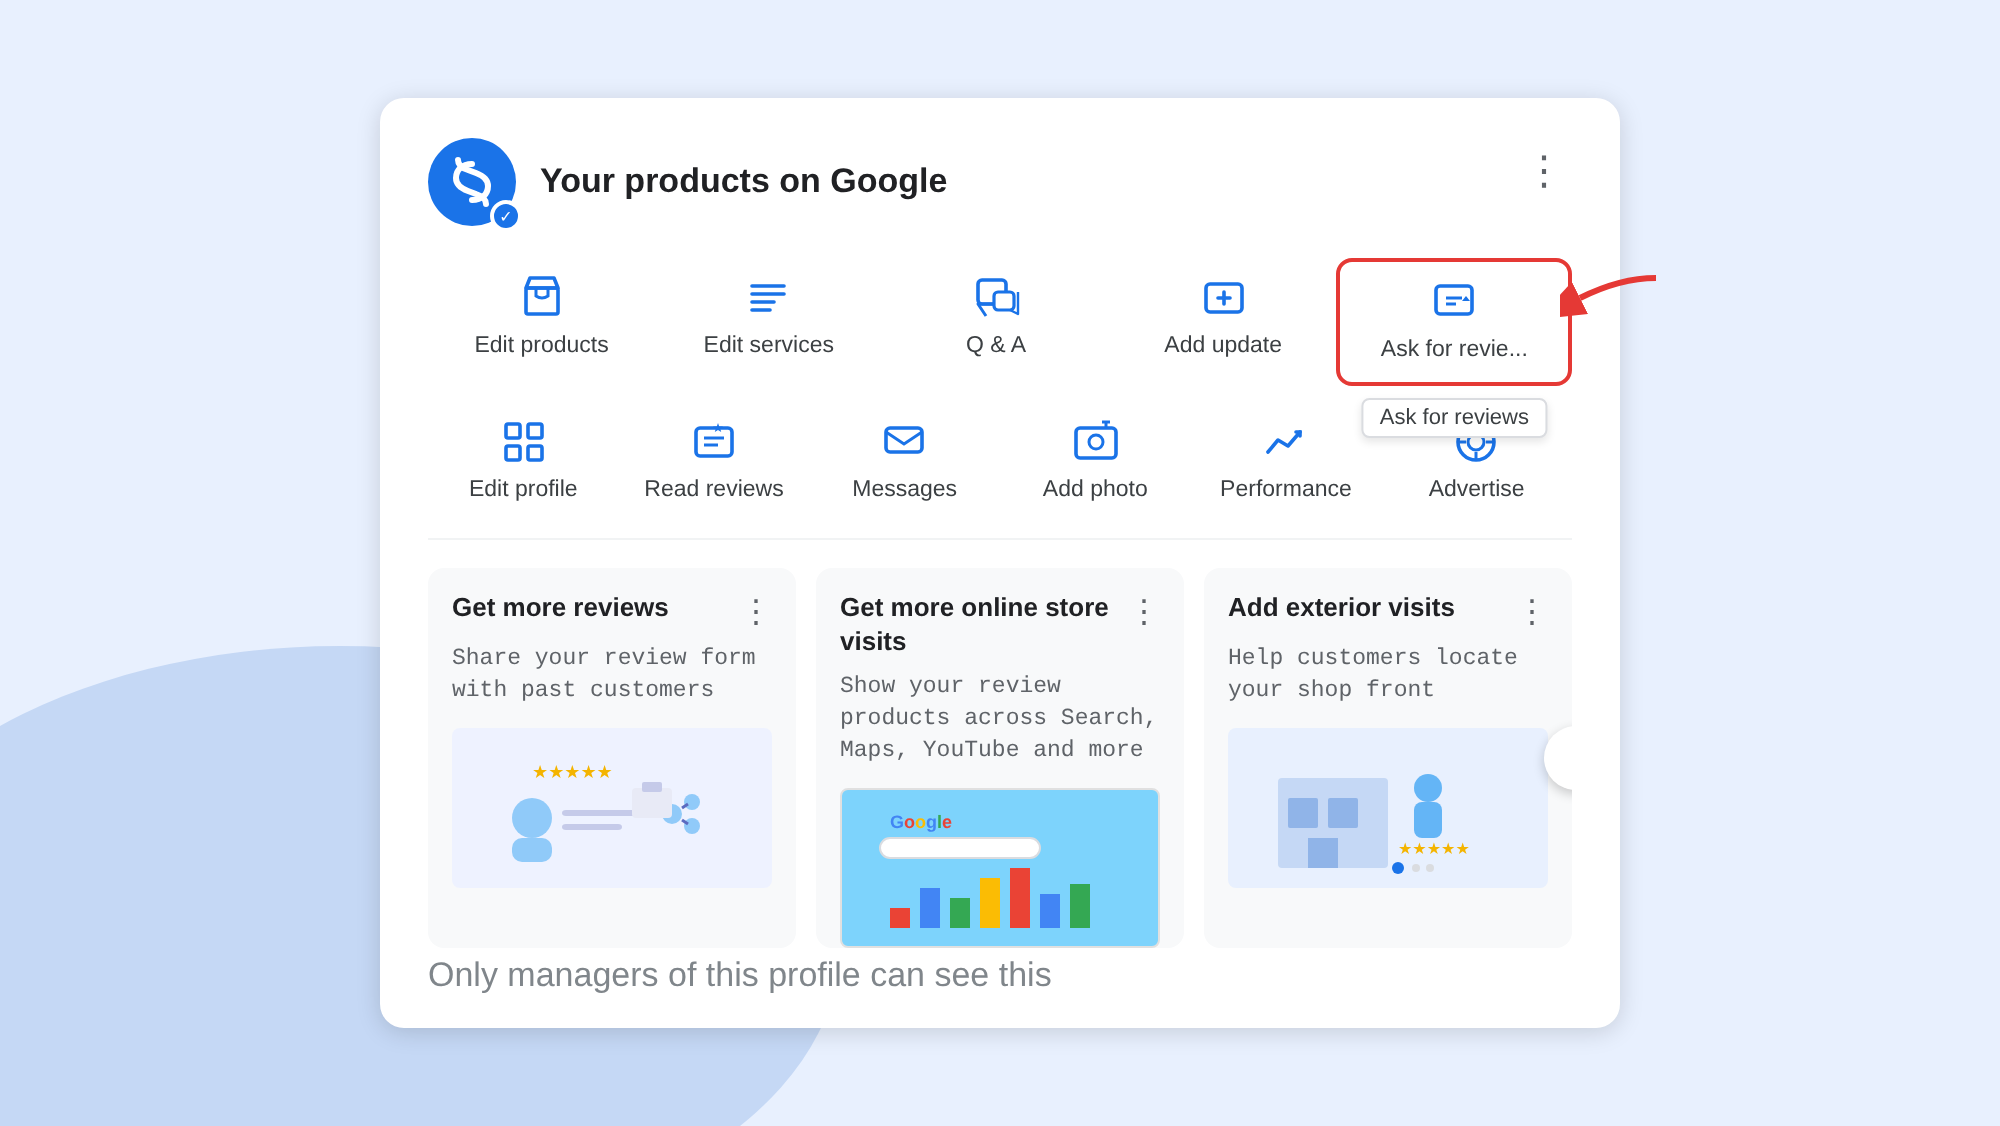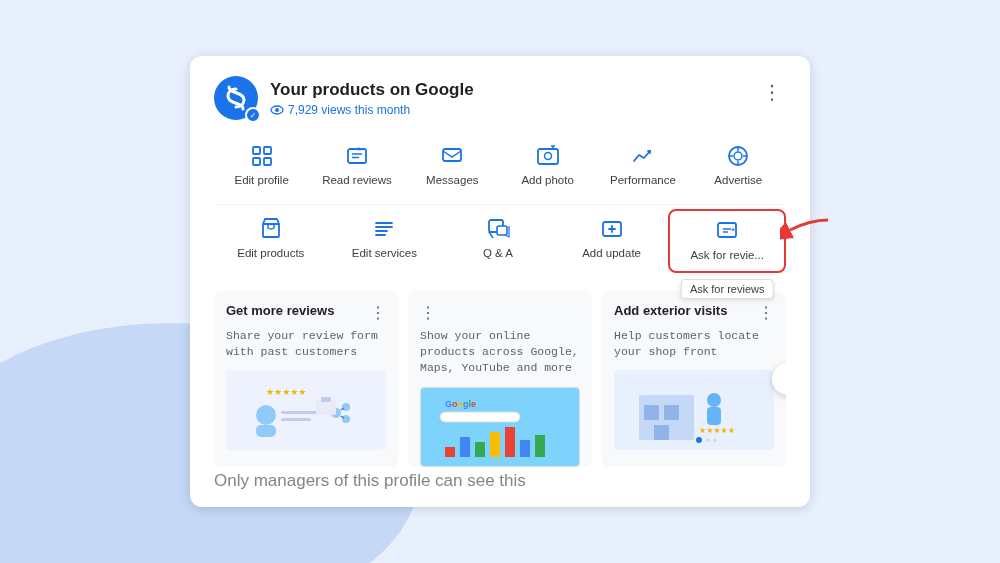--- a/index.html
+++ b/index.html
@@ -239,103 +239,23 @@
       <div class="logo-circle">
 
         <svg width="26" height="26" viewBox="0 0 26 26" fill="none">
           <path d="M13 4 C8 4 5 7 5 11 C5 14 7 16 11 17.5 L15 19 C18 20 20 21.5 20 24" stroke="white" stroke-width="3" stroke-linecap="round" fill="none"></path>
           <path d="M13 22 C18 22 21 19 21 15 C21 12 19 10 15 8.5 L11 7 C8 6 6 4.5 6 2" stroke="white" stroke-width="3" stroke-linecap="round" fill="none"></path>
         </svg>
         <div class="verified-badge">✓</div>
       </div>
       <div class="business-info">
         <h2>Your products on Google</h2>
-        <div class="views-text">
-          <svg width="14" height="14" viewBox="0 0 14 14" fill="none">
-            <ellipse cx="7" cy="7" rx="6" ry="4" stroke="#1a73e8" stroke-width="1.3"></ellipse>
-            <circle cx="7" cy="7" r="2" fill="#1a73e8"></circle>
-          </svg>
-          <span>7,929 views this month</span>
-        </div>
       </div>
     </div>
     <div class="three-dots">⋮</div>
-  </div>
-
-  <div class="action-row">
-
-    <div class="action-btn">
-      <div class="action-icon">
-        <svg width="24" height="24" viewBox="0 0 24 24" fill="none">
-          <rect x="3" y="3" width="7" height="7" rx="1" stroke="#1a73e8" stroke-width="1.8"></rect>
-          <rect x="14" y="3" width="7" height="7" rx="1" stroke="#1a73e8" stroke-width="1.8"></rect>
-          <rect x="3" y="14" width="7" height="7" rx="1" stroke="#1a73e8" stroke-width="1.8"></rect>
-          <rect x="14" y="14" width="7" height="7" rx="1" stroke="#1a73e8" stroke-width="1.8"></rect>
-        </svg>
-      </div>
-      <span class="action-label">Edit profile</span>
-    </div>
-
-    <div class="action-btn">
-      <div class="action-icon">
-        <svg width="24" height="24" viewBox="0 0 24 24" fill="none">
-          <rect x="3" y="5" width="18" height="14" rx="2" stroke="#1a73e8" stroke-width="1.8"></rect>
-          <line x1="7" y1="10" x2="17" y2="10" stroke="#1a73e8" stroke-width="1.5"></line>
-          <line x1="7" y1="13.5" x2="14" y2="13.5" stroke="#1a73e8" stroke-width="1.5"></line>
-          <polygon points="14,3 15.2,6.5 19,6.5 16.2,8.5 17.2,12 14,10 10.8,12 11.8,8.5 9,6.5 12.8,6.5" fill="#1a73e8" transform="translate(0,-1) scale(0.5) translate(14,4)"></polygon>
-        </svg>
-      </div>
-      <span class="action-label">Read reviews</span>
-    </div>
-
-    <div class="action-btn">
-      <div class="action-icon">
-        <svg width="24" height="24" viewBox="0 0 24 24" fill="none">
-          <rect x="3" y="5" width="18" height="12" rx="2" stroke="#1a73e8" stroke-width="1.8"></rect>
-          <polyline points="3,7 12,13 21,7" stroke="#1a73e8" stroke-width="1.5"></polyline>
-        </svg>
-      </div>
-      <span class="action-label">Messages</span>
-    </div>
-
-    <div class="action-btn">
-      <div class="action-icon">
-        <svg width="24" height="24" viewBox="0 0 24 24" fill="none">
-          <rect x="2" y="5" width="20" height="15" rx="2" stroke="#1a73e8" stroke-width="1.8"></rect>
-          <circle cx="12" cy="12" r="3.5" stroke="#1a73e8" stroke-width="1.5"></circle>
-          <line x1="17" y1="5" x2="17" y2="2" stroke="#1a73e8" stroke-width="1.5"></line>
-          <line x1="15" y1="2" x2="19" y2="2" stroke="#1a73e8" stroke-width="1.5"></line>
-        </svg>
-      </div>
-      <span class="action-label">Add photo</span>
-    </div>
-
-    <div class="action-btn">
-      <div class="action-icon">
-        <svg width="24" height="24" viewBox="0 0 24 24" fill="none">
-          <polyline points="3,17 8,11 13,14 19,7" stroke="#1a73e8" stroke-width="1.8" stroke-linecap="round" stroke-linejoin="round"></polyline>
-          <polyline points="17,7 19,7 19,9" stroke="#1a73e8" stroke-width="1.8" stroke-linecap="round"></polyline>
-        </svg>
-      </div>
-      <span class="action-label">Performance</span>
-    </div>
-
-    <div class="action-btn">
-      <div class="action-icon">
-        <svg width="24" height="24" viewBox="0 0 24 24" fill="none">
-          <circle cx="12" cy="12" r="9" stroke="#1a73e8" stroke-width="1.8"></circle>
-          <circle cx="12" cy="12" r="4" stroke="#1a73e8" stroke-width="1.5"></circle>
-          <line x1="12" y1="3" x2="12" y2="7" stroke="#1a73e8" stroke-width="1.5"></line>
-          <line x1="12" y1="17" x2="12" y2="21" stroke="#1a73e8" stroke-width="1.5"></line>
-          <line x1="3" y1="12" x2="7" y2="12" stroke="#1a73e8" stroke-width="1.5"></line>
-          <line x1="17" y1="12" x2="21" y2="12" stroke="#1a73e8" stroke-width="1.5"></line>
-        </svg>
-      </div>
-      <span class="action-label">Advertise</span>
-    </div>
   </div>
 
   <div class="action-row" style="border-bottom: none; padding-bottom: 4px; position: relative;">
 
     <div class="action-btn">
       <div class="action-icon">
         <svg width="24" height="24" viewBox="0 0 24 24" fill="none">
           <path d="M6 2 L18 2 L20 7 L4 7 Z" stroke="#1a73e8" stroke-width="1.8" stroke-linejoin="round"></path>
           <rect x="4" y="7" width="16" height="13" rx="1" stroke="#1a73e8" stroke-width="1.8"></rect>
           <path d="M9 7 L9 11 Q12 13 15 11 L15 7" stroke="#1a73e8" stroke-width="1.5"></path>
@@ -397,20 +317,93 @@
         <defs>
           <marker id="arrowhead" markerWidth="8" markerHeight="6" refX="0" refY="3" orient="auto">
             <polygon points="0 0, 8 3, 0 6" fill="#e53935"></polygon>
           </marker>
         </defs>
         <path d="M48 5 Q30 5 10 15" stroke="#e53935" stroke-width="3" fill="none" marker-end="url(#arrowhead)"></path>
       </svg>
     </div>
   </div>
 
+  <div class="action-row">
+
+    <div class="action-btn">
+      <div class="action-icon">
+        <svg width="24" height="24" viewBox="0 0 24 24" fill="none">
+          <rect x="3" y="3" width="7" height="7" rx="1" stroke="#1a73e8" stroke-width="1.8"></rect>
+          <rect x="14" y="3" width="7" height="7" rx="1" stroke="#1a73e8" stroke-width="1.8"></rect>
+          <rect x="3" y="14" width="7" height="7" rx="1" stroke="#1a73e8" stroke-width="1.8"></rect>
+          <rect x="14" y="14" width="7" height="7" rx="1" stroke="#1a73e8" stroke-width="1.8"></rect>
+        </svg>
+      </div>
+      <span class="action-label">Edit profile</span>
+    </div>
+
+    <div class="action-btn">
+      <div class="action-icon">
+        <svg width="24" height="24" viewBox="0 0 24 24" fill="none">
+          <rect x="3" y="5" width="18" height="14" rx="2" stroke="#1a73e8" stroke-width="1.8"></rect>
+          <line x1="7" y1="10" x2="17" y2="10" stroke="#1a73e8" stroke-width="1.5"></line>
+          <line x1="7" y1="13.5" x2="14" y2="13.5" stroke="#1a73e8" stroke-width="1.5"></line>
+          <polygon points="14,3 15.2,6.5 19,6.5 16.2,8.5 17.2,12 14,10 10.8,12 11.8,8.5 9,6.5 12.8,6.5" fill="#1a73e8" transform="translate(0,-1) scale(0.5) translate(14,4)"></polygon>
+        </svg>
+      </div>
+      <span class="action-label">Read reviews</span>
+    </div>
+
+    <div class="action-btn">
+      <div class="action-icon">
+        <svg width="24" height="24" viewBox="0 0 24 24" fill="none">
+          <rect x="3" y="5" width="18" height="12" rx="2" stroke="#1a73e8" stroke-width="1.8"></rect>
+          <polyline points="3,7 12,13 21,7" stroke="#1a73e8" stroke-width="1.5"></polyline>
+        </svg>
+      </div>
+      <span class="action-label">Messages</span>
+    </div>
+
+    <div class="action-btn">
+      <div class="action-icon">
+        <svg width="24" height="24" viewBox="0 0 24 24" fill="none">
+          <rect x="2" y="5" width="20" height="15" rx="2" stroke="#1a73e8" stroke-width="1.8"></rect>
+          <circle cx="12" cy="12" r="3.5" stroke="#1a73e8" stroke-width="1.5"></circle>
+          <line x1="17" y1="5" x2="17" y2="2" stroke="#1a73e8" stroke-width="1.5"></line>
+          <line x1="15" y1="2" x2="19" y2="2" stroke="#1a73e8" stroke-width="1.5"></line>
+        </svg>
+      </div>
+      <span class="action-label">Add photo</span>
+    </div>
+
+    <div class="action-btn">
+      <div class="action-icon">
+        <svg width="24" height="24" viewBox="0 0 24 24" fill="none">
+          <polyline points="3,17 8,11 13,14 19,7" stroke="#1a73e8" stroke-width="1.8" stroke-linecap="round" stroke-linejoin="round"></polyline>
+          <polyline points="17,7 19,7 19,9" stroke="#1a73e8" stroke-width="1.8" stroke-linecap="round"></polyline>
+        </svg>
+      </div>
+      <span class="action-label">Performance</span>
+    </div>
+
+    <div class="action-btn">
+      <div class="action-icon">
+        <svg width="24" height="24" viewBox="0 0 24 24" fill="none">
+          <circle cx="12" cy="12" r="9" stroke="#1a73e8" stroke-width="1.8"></circle>
+          <circle cx="12" cy="12" r="4" stroke="#1a73e8" stroke-width="1.5"></circle>
+          <line x1="12" y1="3" x2="12" y2="7" stroke="#1a73e8" stroke-width="1.5"></line>
+          <line x1="12" y1="17" x2="12" y2="21" stroke="#1a73e8" stroke-width="1.5"></line>
+          <line x1="3" y1="12" x2="7" y2="12" stroke="#1a73e8" stroke-width="1.5"></line>
+          <line x1="17" y1="12" x2="21" y2="12" stroke="#1a73e8" stroke-width="1.5"></line>
+        </svg>
+      </div>
+      <span class="action-label">Advertise</span>
+    </div>
+  </div>
+
   <div class="cards-section" style="position:relative;">
 
     <div class="promo-card">
       <div class="promo-card-header">
         <div class="promo-card-title">Get more reviews</div>
         <span class="card-dots">⋮</span>
       </div>
       <div class="promo-card-desc">Share your review form with past customers</div>
       <div class="promo-card-image" style="background:#eef2ff;">
 
@@ -431,23 +424,24 @@
           <line x1="95" y1="41" x2="98" y2="43" stroke="#5c6bc0" stroke-width="1.5"></line>
 
           <rect x="70" y="25" width="20" height="15" rx="2" fill="#e8eaf6"></rect>
           <rect x="75" y="22" width="10" height="5" rx="1" fill="#c5cae9"></rect>
         </svg>
       </div>
     </div>
 
     <div class="promo-card">
       <div class="promo-card-header">
+        <div class="promo-card-title">Get more online store visits</div>
         <span class="card-dots">⋮</span>
       </div>
-      <div class="promo-card-desc">Show your online products across Google, Maps, YouTube and more</div>
+      <div class="promo-card-desc">Show your review products across Search, Maps, YouTube and more</div>
       <div class="promo-card-image" style="background:#7dd3fc; border: 1px solid #e0e0e0;">
 
         <svg width="130" height="70" viewBox="0 0 130 70" fill="none">
 
           <text x="10" y="15" font-size="9" font-family="Arial" font-weight="bold">
             <tspan fill="#4285f4">G</tspan><tspan fill="#ea4335">o</tspan><tspan fill="#fbbc04">o</tspan><tspan fill="#4285f4">g</tspan><tspan fill="#34a853">l</tspan><tspan fill="#ea4335">e</tspan>
           </text>
 
           <rect x="5" y="20" width="80" height="10" rx="5" stroke="#dadce0" stroke-width="1" fill="#fff"></rect>
 

